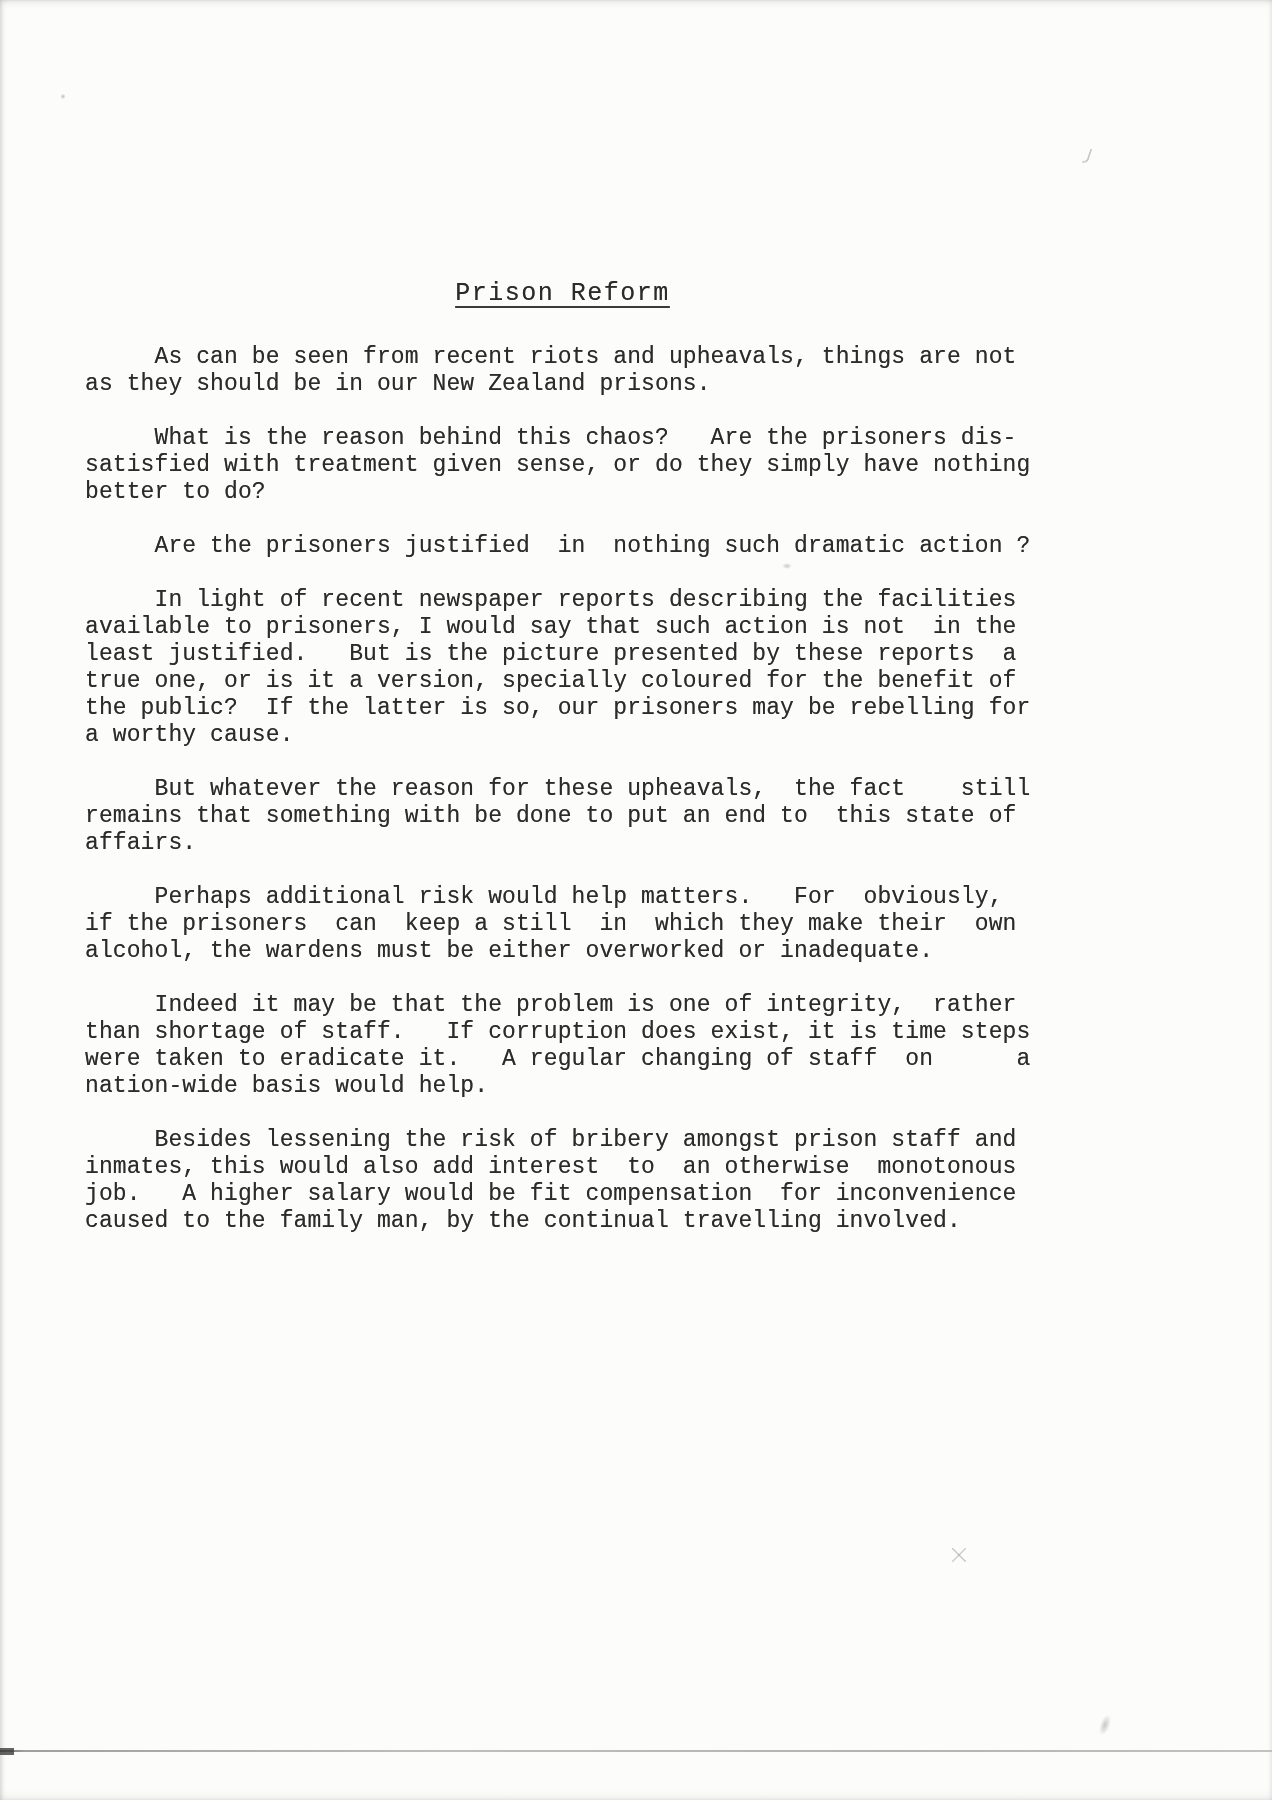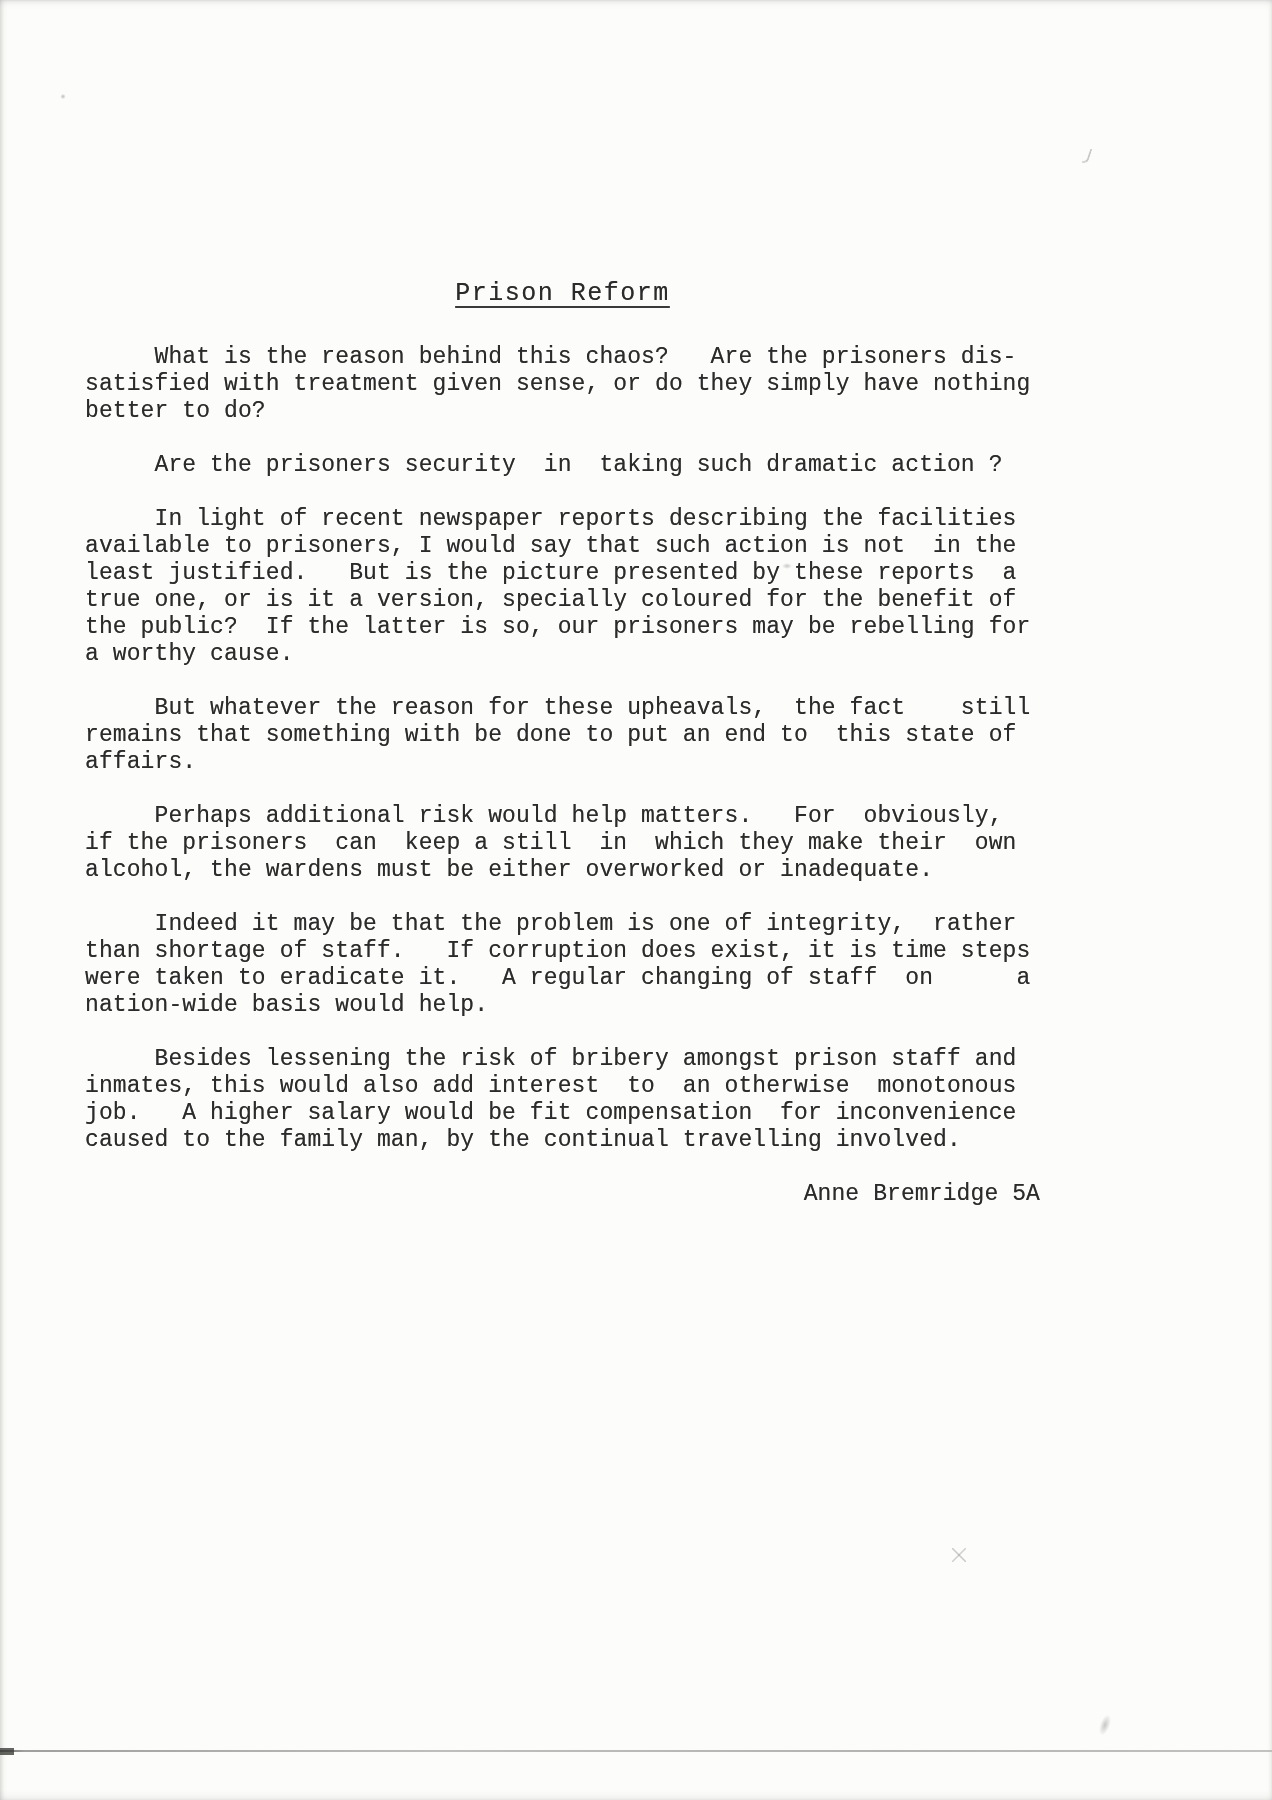--- a/index.html
+++ b/index.html
@@ -111,24 +111,26 @@
 </style>
 </head>
 <body>
 
 <div class="page">
 
   <div class="text-column">
 
     <h1 class="doc-title">Prison Reform</h1>
 
+    <p class="para">     As can be seen from recent riots and upheavals, things are not
+as they should be in our New Zealand prisons.</p>
     <p class="para">     What is the reason behind this chaos?   Are the prisoners dis-
 satisfied with treatment given sense, or do they simply have nothing
 better to do?</p>
-    <p class="para">     Are the prisoners security  in  taking such dramatic action ?</p>
+    <p class="para">     Are the prisoners justified  in  nothing such dramatic action ?</p>
     <p class="para">     In light of recent newspaper reports describing the facilities
 available to prisoners, I would say that such action is not  in the
 least justified.   But is the picture presented by these reports  a
 true one, or is it a version, specially coloured for the benefit of
 the public?  If the latter is so, our prisoners may be rebelling for
 a worthy cause.</p>
     <p class="para">     But whatever the reason for these upheavals,  the fact    still
 remains that something with be done to put an end to  this state of
 affairs.</p>
     <p class="para">     Perhaps additional risk would help matters.   For  obviously,
@@ -136,21 +138,20 @@
 alcohol, the wardens must be either overworked or inadequate.</p>
     <p class="para">     Indeed it may be that the problem is one of integrity,  rather
 than shortage of staff.   If corruption does exist, it is time steps
 were taken to eradicate it.   A regular changing of staff  on      a
 nation-wide basis would help.</p>
     <p class="para">     Besides lessening the risk of bribery amongst prison staff and
 inmates, this would also add interest  to  an otherwise  monotonous
 job.   A higher salary would be fit compensation  for inconvenience
 caused to the family man, by the continual travelling involved.</p>
 
-    <p class="signature">Anne Bremridge 5A</p>
 
   </div>
 
   <div class="artifact a1"></div>
   <div class="artifact a2"></div>
   <div class="artifact a3"></div>
   <div class="artifact a4"></div>
   <div class="artifact a5"></div>
   <div class="scan-line"></div>
   <div class="scan-line-nub"></div>

